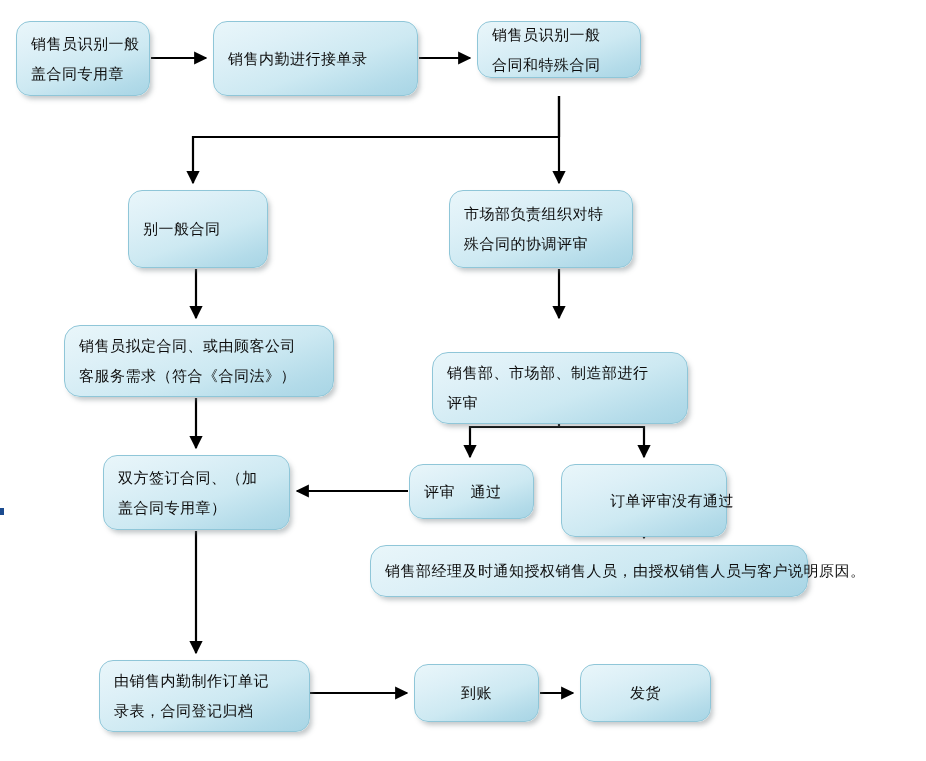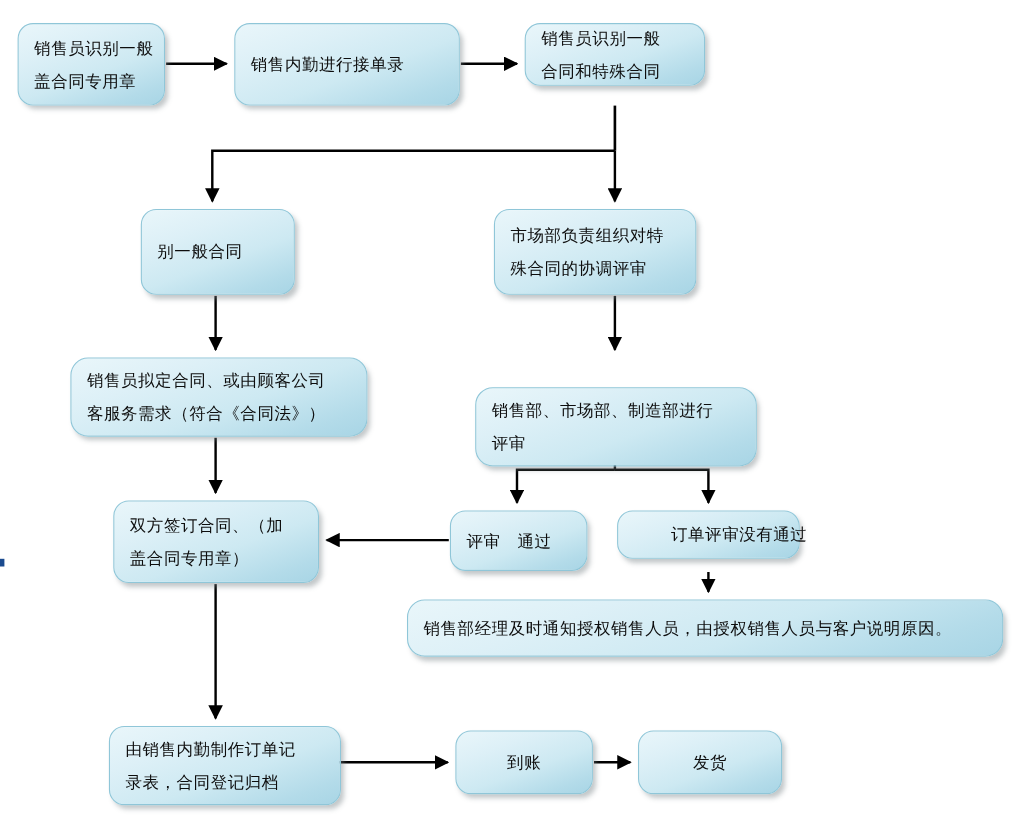--- a/index.html
+++ b/index.html
@@ -140,25 +140,25 @@
 
   <div class="node" style="left:103px; top:455px; width:187px; height:75px;">
     <div class="line">双方签订合同、（加</div>
     <div class="line">盖合同专用章）</div>
   </div>
 
   <div class="node" style="left:409px; top:464px; width:125px; height:55px;">
     <div class="line">评审　通过</div>
   </div>
 
-  <div class="node" style="left:561px; top:464px; width:166px; height:44px;padding-left:48px;">
+  <div class="node" style="left:561px; top:464px; width:166px; height:73px;padding-left:48px;">
     <div class="line">订单评审没有通过</div>
   </div>
 
-  <div class="node wide" style="left:370px; top:545px; width:542px; height:52px;">
+  <div class="node wide" style="left:370px; top:545px; width:438px; height:52px;">
     <div class="line">销售部经理及时通知授权销售人员，由授权销售人员与客户说明原因。</div>
   </div>
 
   <div class="node" style="left:99px; top:660px; width:211px; height:72px;">
     <div class="line">由销售内勤制作订单记</div>
     <div class="line">录表，合同登记归档</div>
   </div>
 
   <div class="node center" style="left:414px; top:664px; width:125px; height:58px;">
     <div class="line">到账</div>

